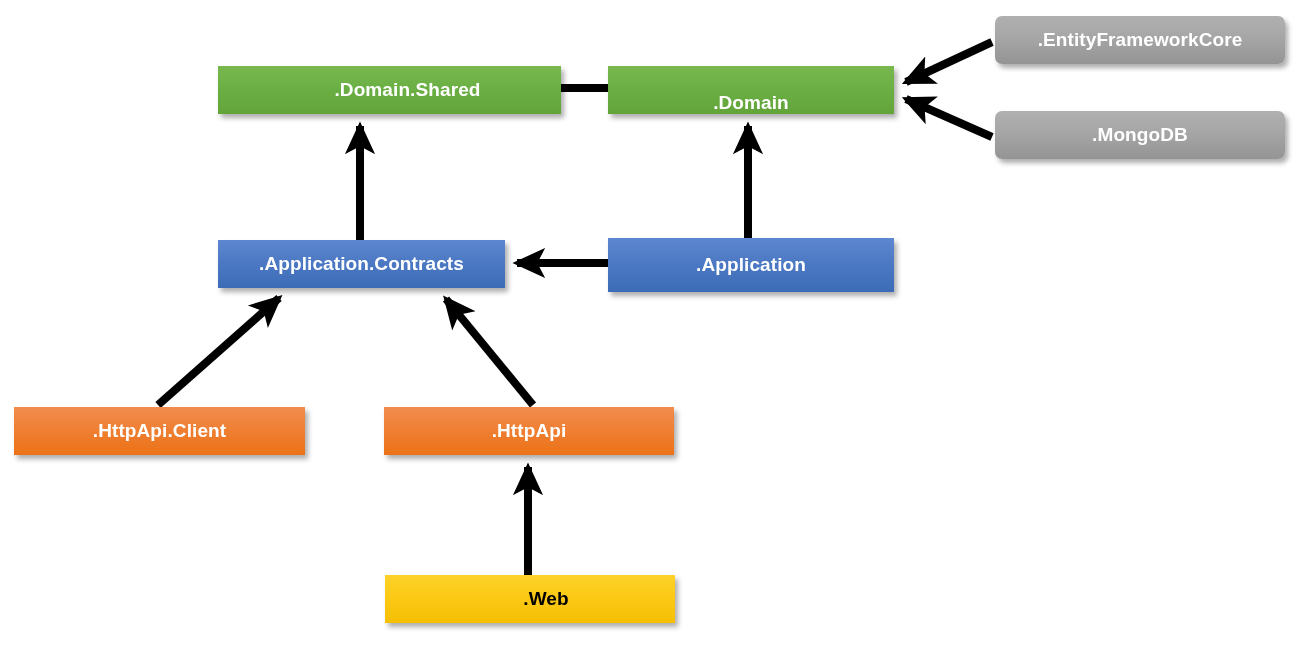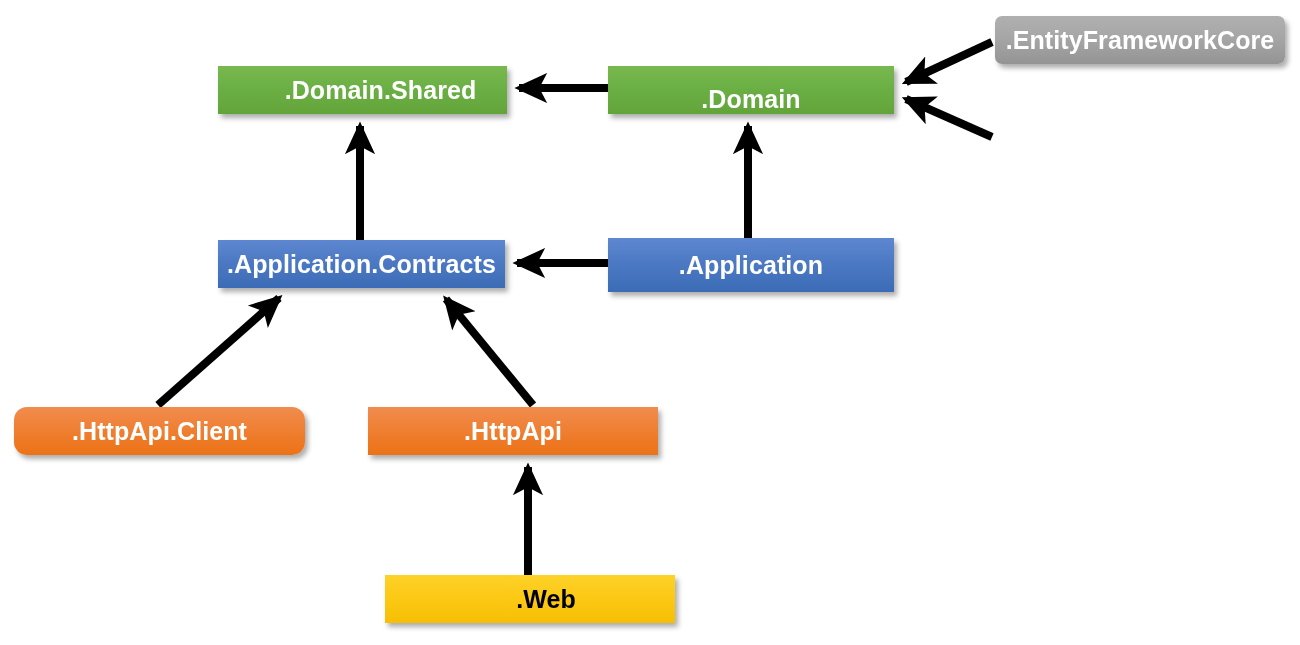--- a/index.html
+++ b/index.html
@@ -23,21 +23,21 @@
     height: 645px;
     pointer-events: none;
   }
   .node {
     position: absolute;
     display: flex;
     align-items: center;
     justify-content: center;
     box-sizing: border-box;
     font-weight: bold;
-    font-size: 25px;
+    font-size: 19px;
     letter-spacing: 0.1px;
     text-align: center;
     color: #ffffff;
     box-shadow: 3px 4px 5px rgba(0,0,0,0.32);
     z-index: 3;
   }
   .node.green {
     background: linear-gradient(180deg, #79b84f 0%, #6bb045 45%, #63a439 100%);
   }
   .node.blue {
@@ -98,46 +98,49 @@
 
     <g>
       <line x1="533" y1="405" x2="446" y2="299" stroke="#000000" stroke-width="8" marker-end="url(#arrowhead)"></line>
     </g>
 
     <g>
       <line x1="528" y1="575" x2="528" y2="467" stroke="#000000" stroke-width="8" marker-end="url(#arrowhead)"></line>
     </g>
   </svg>
 
-  <div class="node green" style="left:218px; top:66px; width:289px; height:48px;padding-left:36px;">
+  <div class="node green" style="left:218px; top:66px; width:343px; height:48px;padding-left:36px;">
     <span>.Domain.Shared</span>
   </div>
 
   <div class="node green" style="left:608px; top:66px; width:286px; height:48px;align-items:flex-end;">
     <span>.Domain</span>
   </div>
 
   <div class="node gray" style="left:995px; top:16px; width:290px; height:48px;">
     <span>.EntityFrameworkCore</span>
   </div>
 
+  <div class="node gray" style="left:995px; top:111px; width:290px; height:48px;">
+    <span>.MongoDB</span>
+  </div>
 
   <div class="node blue" style="left:218px; top:240px; width:287px; height:48px;">
     <span>.Application.Contracts</span>
   </div>
 
   <div class="node blue" style="left:608px; top:238px; width:286px; height:54px;">
     <span>.Application</span>
   </div>
 
-  <div class="node orange" style="left:14px; top:407px; width:291px; height:48px;border-radius:13px;">
+  <div class="node orange" style="left:14px; top:407px; width:291px; height:48px;">
     <span>.HttpApi.Client</span>
   </div>
 
-  <div class="node orange" style="left:368px; top:407px; width:290px; height:48px;">
+  <div class="node orange" style="left:384px; top:407px; width:290px; height:48px;">
     <span>.HttpApi</span>
   </div>
 
   <div class="node yellow" style="left:385px; top:575px; width:290px; height:48px;">
     <span>.Web</span>
   </div>
 
 </div>
 
 </body></html>

